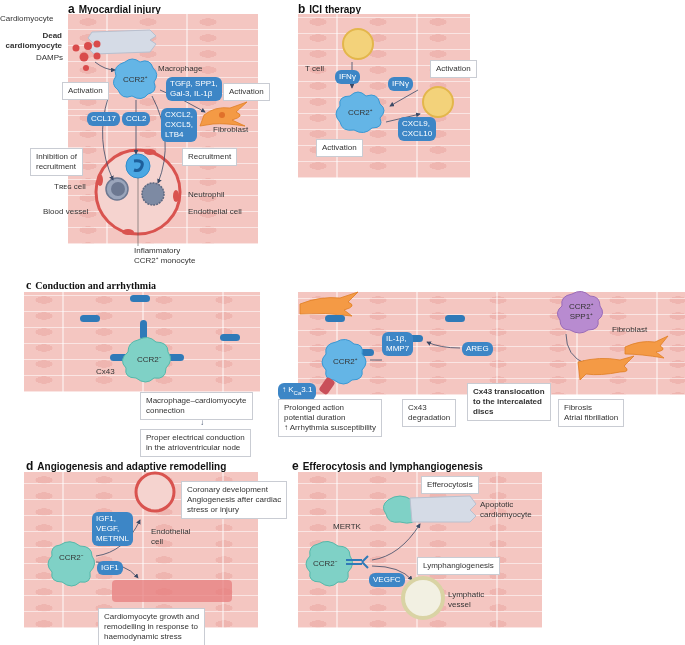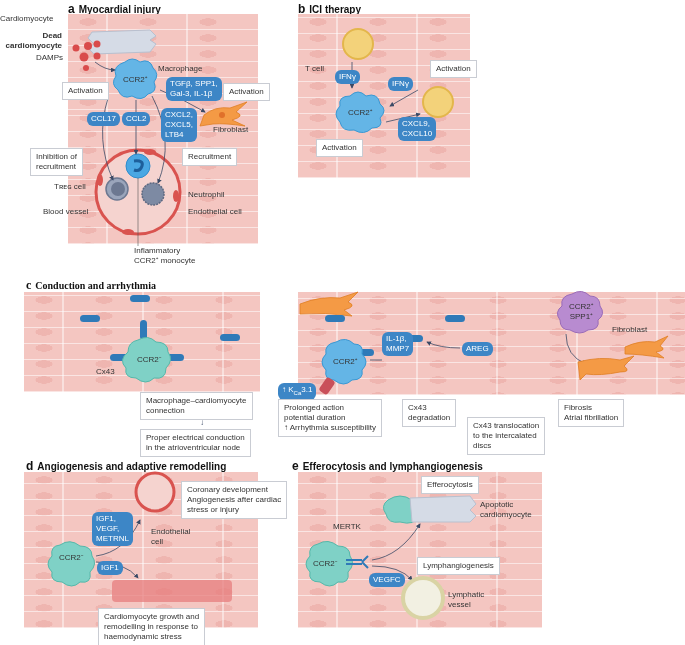--- a/index.html
+++ b/index.html
@@ -234,21 +234,21 @@
 <span class="tag" style="left:278px;top:383px;"><span>↑ K</span><sub>Ca</sub><span>3.1</span></span>
 <span class="label" style="left:333px;top:357px;">CCR2⁺</span>
 <span class="tag pre" style="left:382px;top:332px;">IL-1β,
 MMP7</span>
 <span class="tag" style="left:462px;top:342px;">AREG</span>
 <span class="callout pre" style="left:278px;top:399px;">Prolonged action
 potential duration
 ↑ Arrhythmia susceptibility</span>
 <span class="callout pre" style="left:402px;top:399px;">Cx43
 degradation</span>
-<span class="callout pre" style="left:467px;top:417px;">Cx43 translocation
+<span class="callout pre" style="left:467px;top:383px;font-weight:bold;">Cx43 translocation
 to the intercalated
 discs</span>
 <span class="label pre" style="left:569px;top:302px;text-align:center;">CCR2⁺
 SPP1⁺</span>
 <span class="label" style="left:612px;top:325px;">Fibroblast</span>
 <span class="callout pre" style="left:558px;top:399px;">Fibrosis
 Atrial fibrillation</span>
 
 <span class="callout pre" style="left:181px;top:481px;">Coronary development
 Angiogenesis after cardiac

